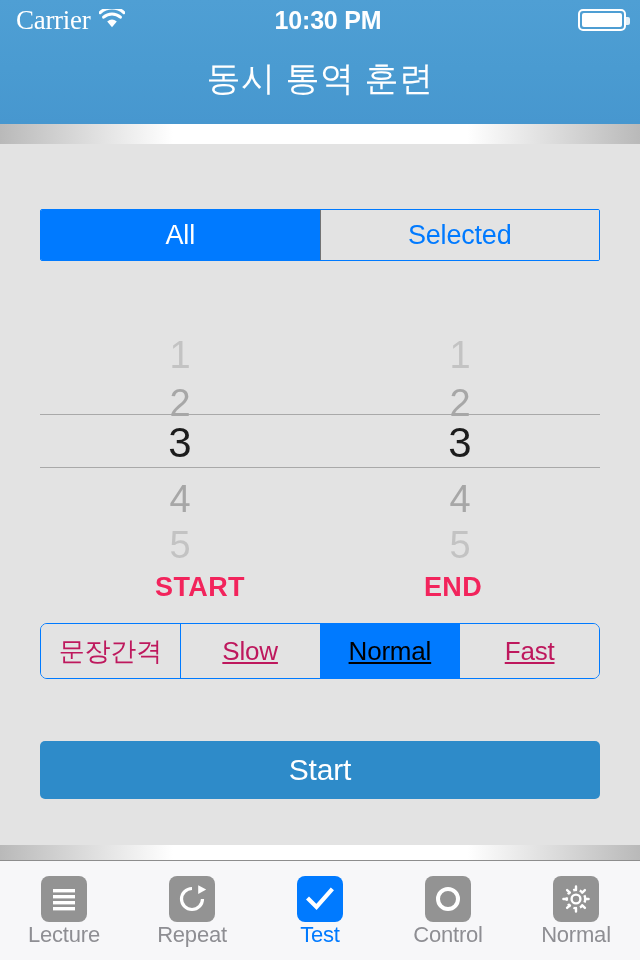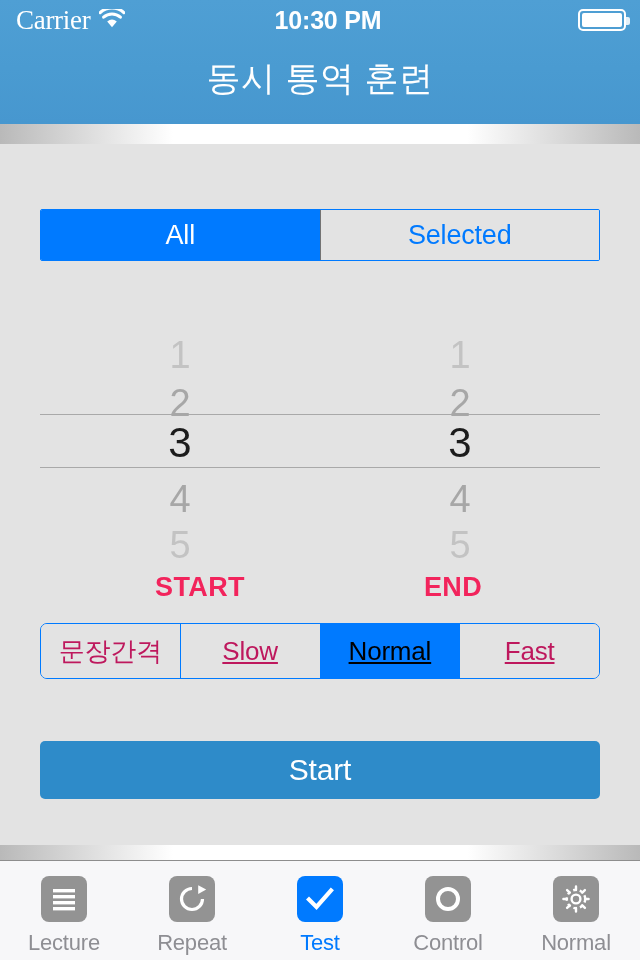--- a/index.html
+++ b/index.html
@@ -319,21 +319,20 @@
     width: 46px;
     height: 46px;
     border-radius: 8px;
     background: #939393;
     display: flex;
     align-items: center;
     justify-content: center;
   }
   .tab.active .tab-icon { background: #007aff; }
   .tab-label {
-    margin-top: 8px;
     font-size: 22px;
     color: #8e8e93;
     letter-spacing: -0.2px;
   }
   .tab.active .tab-label { color: #007aff; }
 </style>
 </head>
 <body>
 
 <div id="app">

